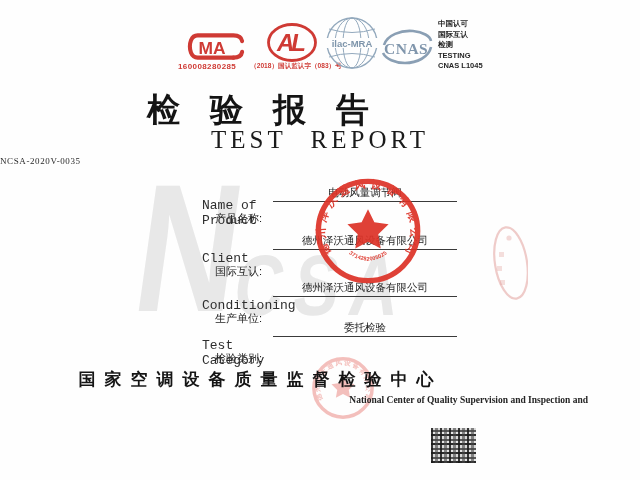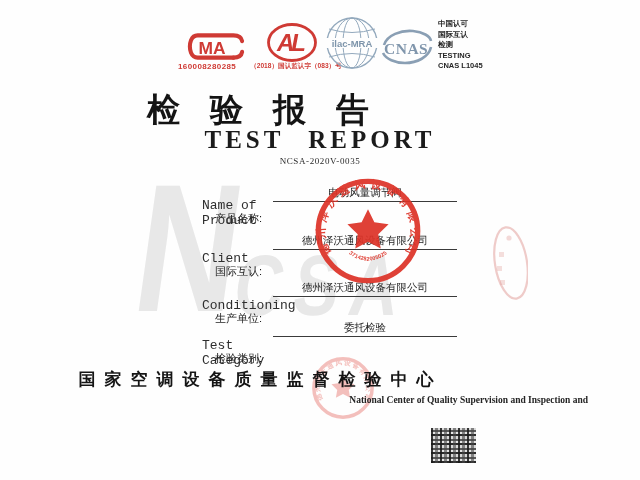--- a/index.html
+++ b/index.html
@@ -11,22 +11,22 @@
   .cma-number{left:178px;top:62px;width:76px;text-align:left;font-size:8px;font-weight:bold;
     color:#cf3a34;letter-spacing:.4px;}
   .cal-caption{left:246px;top:62px;width:100px;text-align:center;font-size:6.6px;font-weight:bold;
     color:#cf3a34;}
   .accreditation{left:438px;top:19px;font-size:7.5px;font-weight:bold;color:#262626;line-height:10.6px;}
 
   
   .title-zh{left:0;top:88px;width:516px;text-align:center;font-size:33px;font-weight:bold;color:#141414;}
   .title-zh span{letter-spacing:30px;margin-right:-30px;}
   .title-en{left:0;top:126px;width:640px;text-align:center;font-family:"Liberation Serif",serif;
-    font-size:25px;font-weight:bold;color:#1b1b1b;letter-spacing:4px;word-spacing:14px;}
-  .report-no{left:0;top:156px;width:640px;text-align:center;font-family:"Liberation Serif",serif;
+    font-size:25px;font-weight:normal;color:#1b1b1b;letter-spacing:4px;word-spacing:14px;}
+  .report-no{left:0;top:156px;width:640px;text-align:left;font-family:"Liberation Serif",serif;
     font-size:9px;color:#2a2a2a;letter-spacing:.6px;}
 
   
   .watermark{left:128px;top:160px;width:420px;height:160px;display:flex;align-items:flex-end;
     color:#e8e8e8;font-weight:bold;transform:skewX(-8deg) scaleX(.78);transform-origin:left bottom;
     z-index:0;pointer-events:none;white-space:nowrap;}
   .watermark .wm-first{font-size:182px;line-height:.78;}
   .watermark .wm-rest{font-size:86px;line-height:.80;letter-spacing:14px;}
 
   

